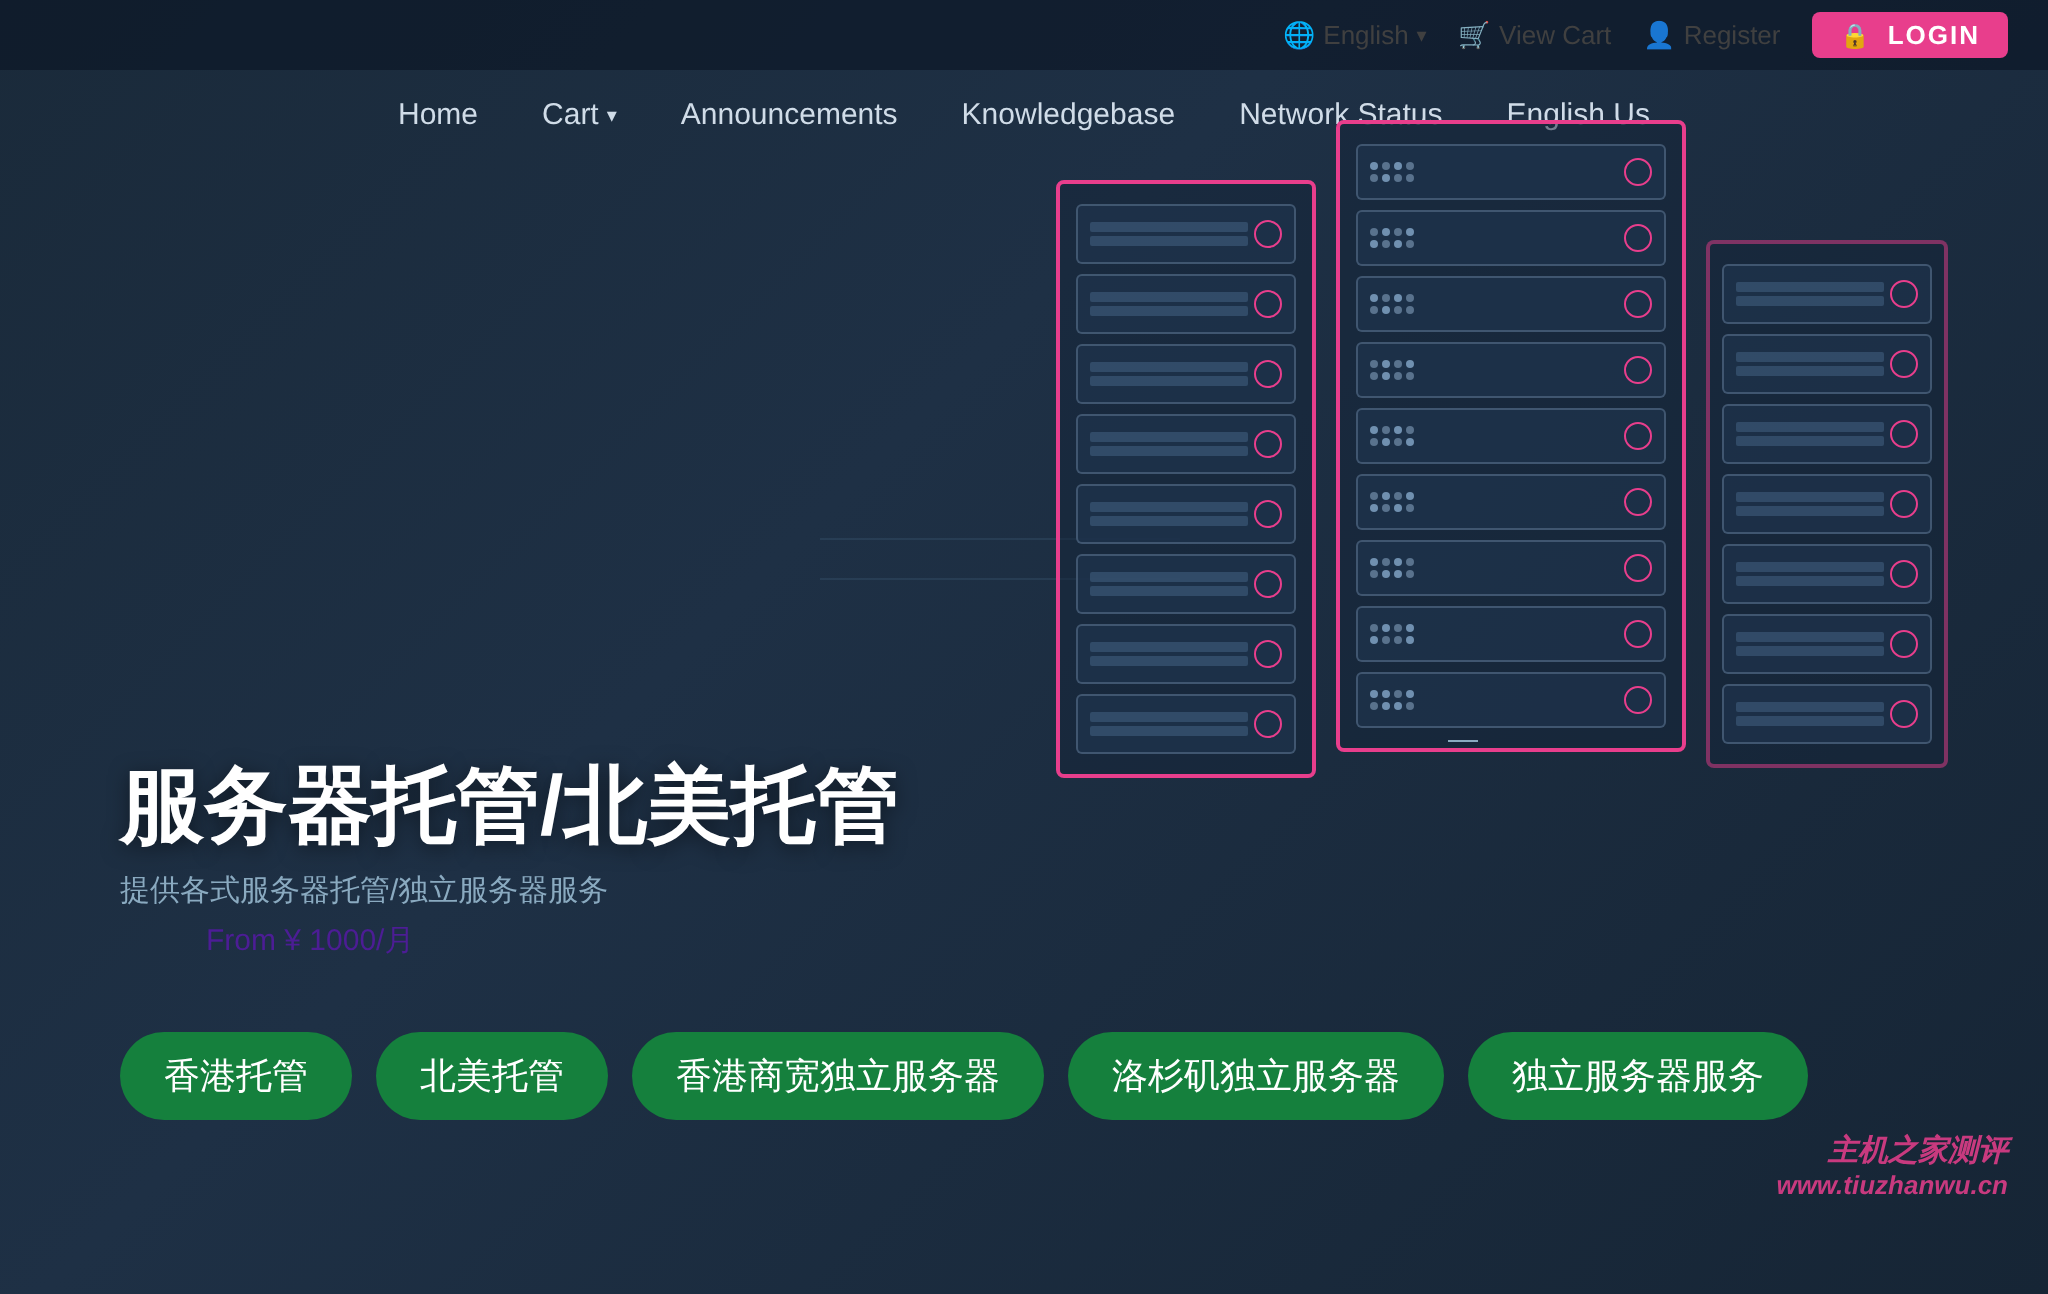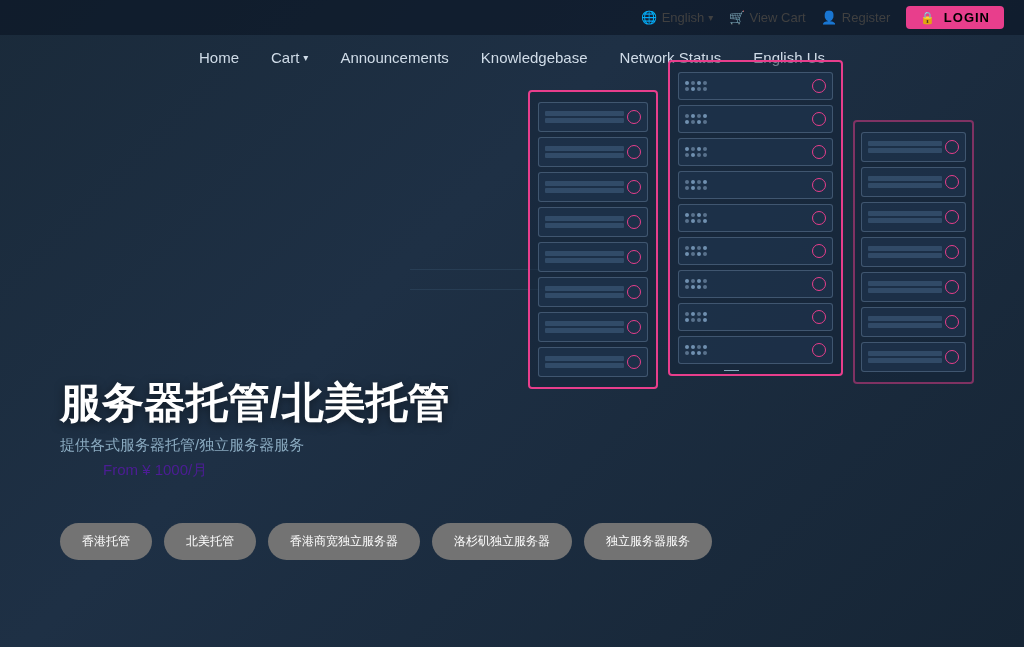--- a/index.html
+++ b/index.html
@@ -26,21 +26,21 @@
     }
     .top-bar-item {
       display: flex;
       align-items: center;
       gap: 4px;
       cursor: pointer;
       color: #404040;
     }
     .login-btn {
       background: #e83e8c;
-      color: #000000;
+      color: #ffffff;
       border: none;
       border-radius: 4px;
       padding: 4px 14px;
       font-size: 13px;
       font-weight: bold;
       cursor: pointer;
       letter-spacing: 1px;
     }
     .globe-icon::before { content: '🌐'; font-size: 13px; }
     .cart-icon::before { content: '🛒'; font-size: 13px; }
@@ -188,26 +188,26 @@
     
     .buttons-row {
       position: absolute;
       bottom: 60px;
       left: 60px;
       display: flex;
       gap: 12px;
       flex-wrap: wrap;
     }
     .pill-btn {
-      background: #737373;
+      background: #15803d;
       color: #fff;
       border: none;
       border-radius: 25px;
       padding: 10px 22px;
-      font-size: 12px;
+      font-size: 18px;
       cursor: pointer;
       white-space: nowrap;
       transition: background 0.2s;
     }
 
     
     .watermark {
       position: absolute;
       bottom: 20px;
       right: 20px;
@@ -616,14 +616,18 @@
   </div>
 
   <div class="buttons-row">
     <button class="pill-btn">香港托管</button>
     <button class="pill-btn">北美托管</button>
     <button class="pill-btn">香港商宽独立服务器</button>
     <button class="pill-btn">洛杉矶独立服务器</button>
     <button class="pill-btn">独立服务器服务</button>
   </div>
 
+  <div class="watermark">
+    <div>主机之家测评</div>
+    <div>www.tiuzhanwu.cn</div>
+  </div>
 
 </div>
 
 </body></html>

